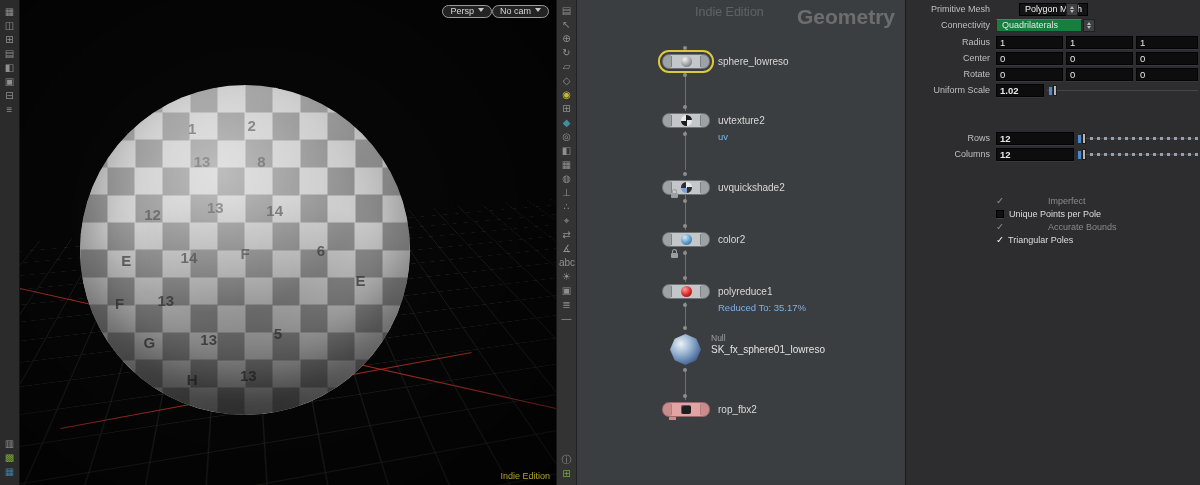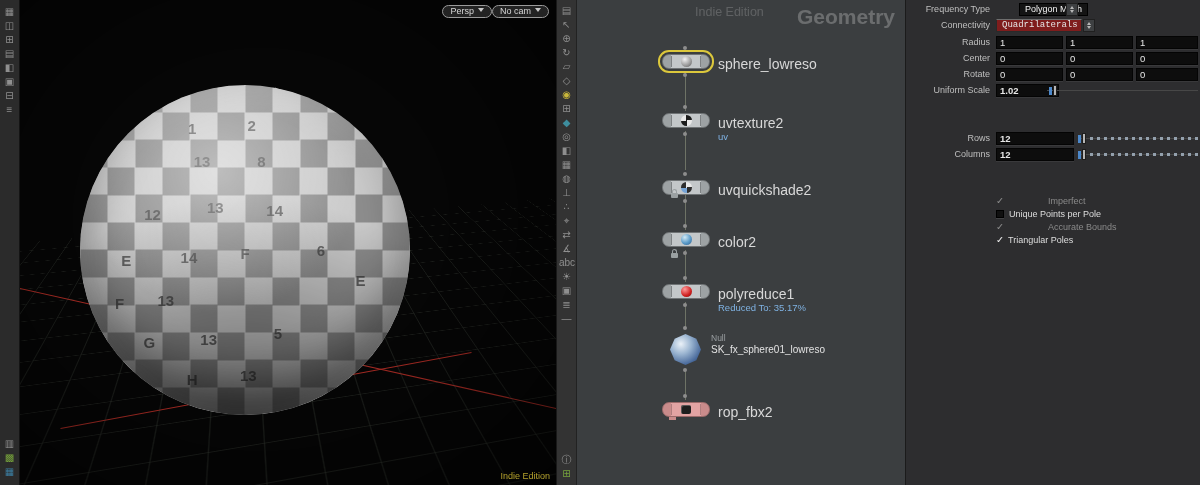--- a/index.html
+++ b/index.html
@@ -72,21 +72,21 @@
   .ic-color     { background:radial-gradient(circle at 35% 30%, #d2e9f5, #5a9ac8 55%, #2c5d8d); }
   .ic-reduce    { background:radial-gradient(circle at 35% 30%, #ff9a9a, #cf2020 60%, #7e1010); }
   .ic-rop       { width:10px; height:9px; border-radius:2px; background:#1e1e1e;
                   box-shadow:inset 1px 1px 0 rgba(255,255,255,.25); }
   .node.rop .nbody { border-color:#9a6a6a;
     background:linear-gradient(90deg,#c98b8b 0 8px,#e2a3a3 8px calc(100% - 8px),#c98b8b calc(100% - 8px)); }
   .node.rop .nbody::before,.node.rop .nbody::after { background:#b07e7e; }
   .rop-notch { position:absolute; left:7px; bottom:-3px; width:7px; height:3px; background:#c98b8b; }
   .ndot-t,.ndot-b { position:absolute; left:21px; width:4px; height:4px; border-radius:50%; background:#8d8d8d; }
   .ndot-t { top:-8px; } .ndot-b { bottom:-8px; }
-  .nlabel { position:absolute; left:56px; top:2px; font-size:14px; color:#d8d8d8; white-space:nowrap; }
+  .nlabel { position:absolute; left:56px; top:2px; font-size:10px; color:#d8d8d8; white-space:nowrap; }
   .nsub { position:absolute; left:56px; top:18px; font-size:9.5px; color:#7fb2e2; white-space:nowrap; }
   .lock { position:absolute; width:7px; height:5px; background:#9aa0a2; border-radius:1px; }
   .lock::before { content:""; position:absolute; left:1px; top:-4px; width:3px; height:4px;
     border:1px solid #9aa0a2; border-bottom:none; border-radius:3px 3px 0 0; }
   .null-icon { position:absolute; left:93px; top:334px; width:31px; height:31px;
     background:radial-gradient(circle at 35% 32%, #eaf1f8, #9bb5d1 35%, #47689a 72%, #263f64);
     clip-path:polygon(50% 0,85% 15%,100% 50%,85% 85%,50% 100%,15% 85%,0 50%,15% 15%); }
   .null-dot-t { position:absolute; left:106px; top:326px; width:4px; height:4px; border-radius:50%; background:#8d8d8d; }
   .null-dot-b { position:absolute; left:106px; top:368px; width:4px; height:4px; border-radius:50%; background:#8d8d8d; }
   .null-type { position:absolute; left:134px; top:333px; font-size:8.5px; color:#9a9fa2; }
@@ -99,21 +99,21 @@
     font-size:9px; line-height:15px; color:#bfbfbf; white-space:nowrap; }
   .plabel.dim { color:#6f6f6f; }
   .pfield { position:absolute; top:1px; height:13px; background:#0d0d0d; border:1px solid #040404;
     box-shadow:0 1px 0 rgba(255,255,255,.06); font-size:9.5px; line-height:11px;
     color:#e6e6e6; padding:0 0 0 3px; overflow:hidden; }
   .pfield.bold { font-weight:bold; }
   .pfield.dim { color:#6a6a6a; background:#141414; }
   .dd { position:absolute; top:1px; height:13px; font-size:9px; line-height:11px;
     padding:0 5px; cursor:default; overflow:hidden; white-space:nowrap; }
   .dd.dark { background:#141414; border:1px solid #000; color:#f2f2f2; font-weight:normal;margin-left:23px; }
-  .dd.lite { background:#7f1d1d; border:1px solid #2a2a2a; border-top-color:#6e6e6e; color:#e4e4e4;font-family:Liberation Mono, monospace; }
+  .dd.lite { background:#15803d; border:1px solid #2a2a2a; border-top-color:#6e6e6e; color:#e4e4e4; }
   .stepper { position:absolute; top:1px; width:12px; height:13px; background:#3e4042; border:1px solid #202020; }
   .stepper::before { content:""; position:absolute; left:3px; top:2px;
     border-left:2.5px solid transparent; border-right:2.5px solid transparent; border-bottom:3.5px solid #b8b8b8; }
   .stepper::after { content:""; position:absolute; left:3px; bottom:2px;
     border-left:2.5px solid transparent; border-right:2.5px solid transparent; border-top:3.5px solid #b8b8b8; }
   .slider { position:absolute; top:0; height:15px; }
   .track { position:absolute; top:7px; left:0; right:0; height:1px; background:#181818;
     border-bottom:1px solid #474747; }
   .handle { position:absolute; top:2px; width:4px; height:11px; background:#b6b6b6; border:1px solid #1d1d1d; }
   .handle.dim { background:#5e5e5e; border-color:#2a2a2a; }
@@ -291,21 +291,21 @@
         <span class="nicon ic-rop"></span>
       </div>
     <span class="rop-notch"></span>
     <span class="nlabel">rop_fbx2</span>
   </div>
 </div>
 
 <div class="panel params">
 
   <div class="prow" style="top:2px">
-    <span class="plabel">Frequency Type</span>
+    <span class="plabel">Primitive Mesh</span>
     <div class="dd dark" style="left:90px;width:69px">Polygon Mesh</div>
     <div class="stepper" style="left:160px"></div>
   </div>
 
   <div class="prow" style="top:18px">
     <span class="plabel">Connectivity</span>
     <div class="dd lite" style="left:90px;width:86px">Quadrilaterals</div>
     <div class="stepper" style="left:177px"></div>
   </div>
 
@@ -325,21 +325,21 @@
 
   <div class="prow" style="top:67px">
     <span class="plabel">Rotate</span>
     <div class="pfield" style="left:90px;width:67px">0</div>
     <div class="pfield" style="left:160px;width:67px">0</div>
     <div class="pfield" style="left:230px;width:62px">0</div>
   </div>
 
   <div class="prow" style="top:83px">
     <span class="plabel">Uniform Scale</span>
-    <div class="pfield bold" style="left:90px;width:63px">1.02</div>
+    <div class="pfield bold" style="left:90px;width:48px">1.02</div>
     <div class="slider" style="left:141px;width:151px">
       <div class="track"></div>
         <div class="tick-blue" style="left:2px"></div>
         <div class="handle" style="left:6px"></div>
     </div>
   </div>
 
 
 
   <div class="prow" style="top:131px">

